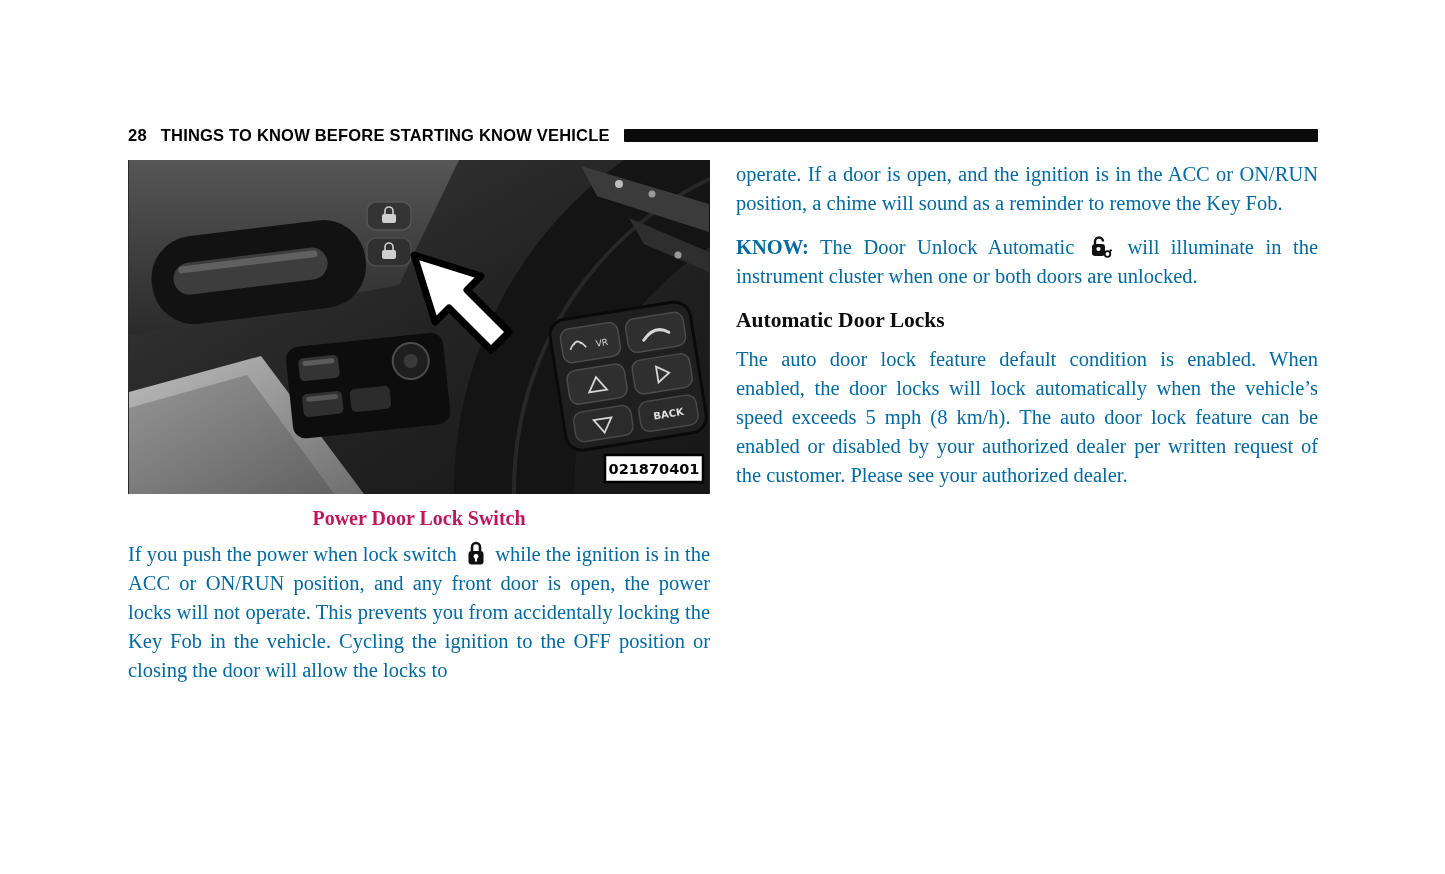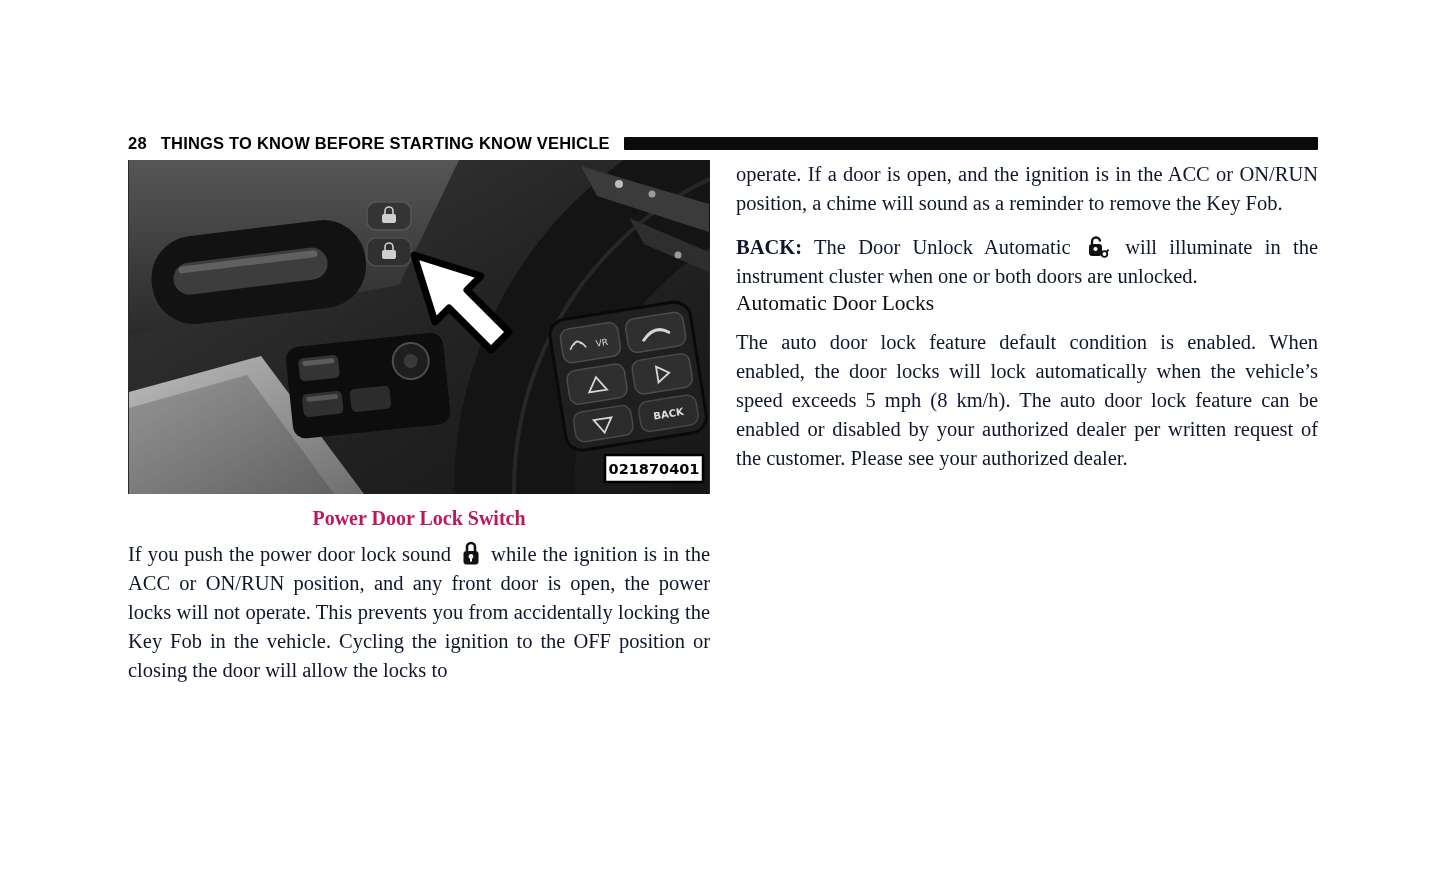--- a/index.html
+++ b/index.html
@@ -10,21 +10,21 @@
     height: 874px;
     background: #ffffff;
     font-family: "Liberation Serif", serif;
     color: #111111;
     overflow: hidden;
   }
   
   .header-row {
     position: absolute;
     left: 128px;
-    top: 134px;
+    top: 126px;
     width: 1190px;
     display: flex;
     align-items: center;
     font-family: "Liberation Sans", sans-serif;
     font-weight: bold;
     font-size: 16.5px;
     letter-spacing: 0.2px;
     color: #000;
   }
   .page-num { margin-right: 14px; }
@@ -43,42 +43,43 @@
     top: 160px;
     width: 1190px;
     display: flex;
     gap: 26px;
   }
   .col { width: 582px; }
   .body-text {
     font-size: 20.5px;
     line-height: 29px;
     text-align: justify;
-    color: #0f172a;
+    color: #0369a1;
   }
   .figure-wrap { width: 582px; }
   .figure-photo {
     width: 582px;
     height: 334px;
     display: block;
     background: #2b2b2b;
   }
   .figure-caption {
     text-align: center;
     font-weight: bold;
     font-size: 20px;
     margin-top: 13px;
     margin-bottom: 9px;
     color: #be185d;
   }
   .note-para { margin-top: 15px; }
   .note-label { font-weight: bold; }
   .section-heading {
-    font-weight: normal;
+    font-weight: bold;
     font-size: 21.5px;
+    margin-top: 17px;
     margin-bottom: 12px;
     text-align: left;
     color: #0c0c0c;
   }
   .inline-icon {
     display: inline-block;
     vertical-align: -6px;
     margin: 0 4px;
   }
   .rc-para1 { margin-top: 0; }
@@ -193,37 +194,37 @@
           <g>
             <rect x="476" y="295" width="98" height="27" fill="#ffffff" stroke="#000000" stroke-width="2.5"></rect>
             <text x="525" y="314" font-size="14.5" font-weight="bold" text-anchor="middle" fill="#000" font-family="DejaVu Sans, sans-serif">021870401</text>
           </g>
         </svg>
 
         <div class="figure-caption">Power Door Lock Switch</div>
       </div>
 
       <p class="body-text">
-        <span>If you push the power door lock sound</span>
+        <span>If you push the power when lock switch</span>
         <svg class="inline-icon" width="20" height="28" viewBox="0 0 20 28" aria-hidden="true">
           <path d="M6,12 v-4 a4,4 0 0 1 8,0 v4" fill="none" stroke="#111" stroke-width="2.6"></path>
           <rect x="2.5" y="12" width="15" height="13.5" rx="3" fill="#111"></rect>
           <circle cx="10" cy="17.5" r="2.4" fill="#fff"></circle>
           <rect x="9" y="18.5" width="2" height="4" fill="#fff"></rect>
         </svg>
         <span>while the ignition is in the ACC or ON/RUN position, and any front door is open, the power locks will not operate. This prevents you from accidentally locking the Key Fob in the vehicle. Cycling the ignition to the OFF position or closing the door will allow the locks to</span>
       </p>
     </div>
 
     <div class="col">
 
       <p class="body-text rc-para1">operate. If a door is open, and the ignition is in the ACC or ON/RUN position, a chime will sound as a reminder to remove the Key Fob.</p>
 
       <p class="body-text note-para">
-        <span class="note-label">BACK:</span>
+        <span class="note-label">KNOW:</span>
         <span>The Door Unlock Automatic</span>
         <svg class="inline-icon" width="22" height="26" viewBox="0 0 22 26" aria-hidden="true">
           <path d="M5,10 v-2.5 a4,4 0 0 1 8,0" fill="none" stroke="#111" stroke-width="2.4"></path>
           <rect x="2" y="10" width="13" height="12" rx="3" fill="#111"></rect>
           <circle cx="8.5" cy="15" r="2.1" fill="#fff"></circle>
           <circle cx="17.5" cy="20" r="2.8" fill="none" stroke="#111" stroke-width="1.8"></circle>
           <path d="M19.5,18 l2,-2.5" stroke="#111" stroke-width="1.8"></path>
         </svg>
         <span>will illuminate in the instrument cluster when one or both doors are unlocked.</span>
       </p>

